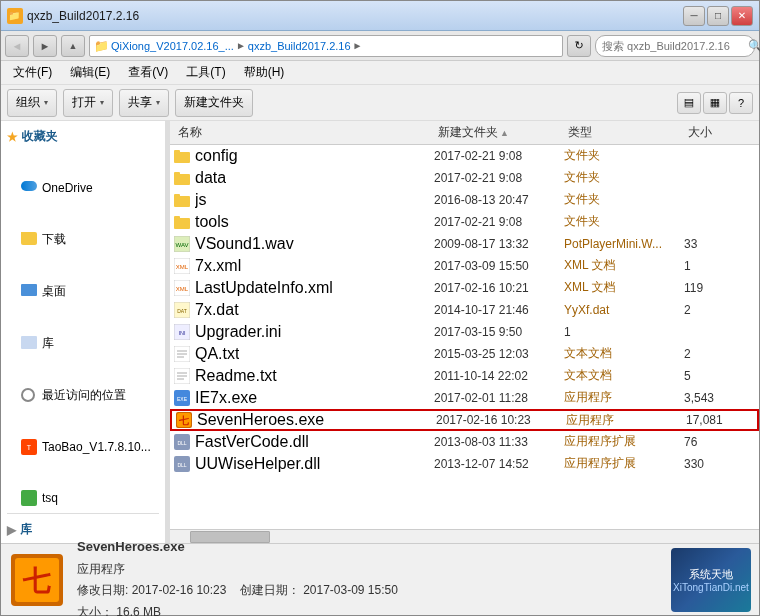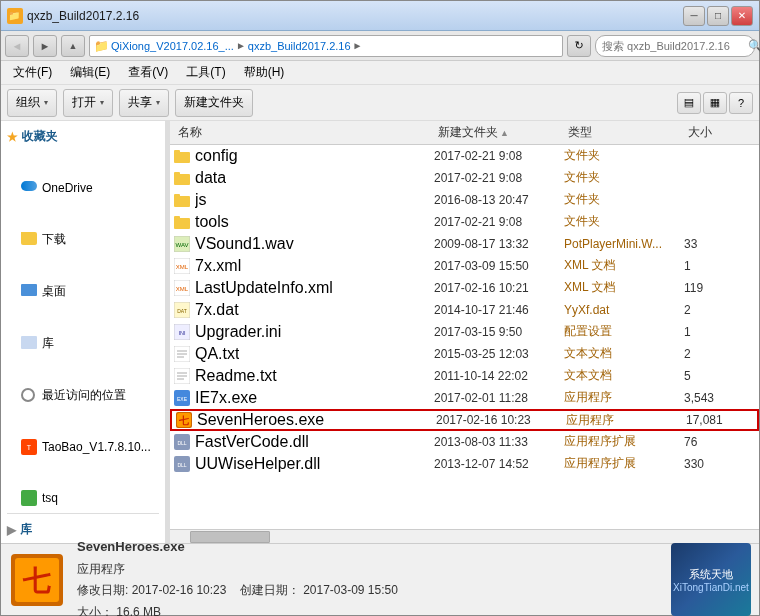--- a/index.html
+++ b/index.html
@@ -405,21 +405,21 @@
       font-size: 12px;
       color: #333;
       line-height: 1.8;
     }
     .status-info .file-title {
       font-size: 13px;
       font-weight: bold;
     }
     .watermark {
       width: 80px;
-      height: 73px;
+      height: 64px;
       background: linear-gradient(135deg, #1a3a6a 0%, #2a5a9a 50%, #1a7a9a 100%);
       border-radius: 4px;
       display: flex;
       align-items: center;
       justify-content: center;
       position: relative;
       overflow: hidden;
     }
     .watermark-text {
       color: white;
@@ -841,21 +841,20 @@
             <div class="file-name-cell">
               <span style="flex-shrink: 0; display: inline-flex; align-items: center;">
                 <svg width="16" height="16" viewBox="0 0 16 16">
                   <rect x="0" y="0" width="16" height="16" rx="1" fill="#eeeeff" stroke="#aaa" stroke-width="0.5"></rect>
                   <text x="8" y="11" font-size="5.5" text-anchor="middle" fill="#333399">INI</text>
                 </svg>
               </span>
               <span class="file-name-text">Upgrader.ini</span>
             </div>
             <div class="file-date">2017-03-15 9:50</div>
-            <div class="file-type">配置设置</div>
             <div class="file-size">1</div>
           </div>
           <div class="file-row">
             <div class="file-name-cell">
               <span style="flex-shrink: 0; display: inline-flex; align-items: center;">
                 <svg width="16" height="16" viewBox="0 0 16 16">
                   <rect x="0" y="0" width="16" height="16" rx="1" fill="white" stroke="#aaa" stroke-width="0.5"></rect>
                   <line x1="3" y1="5" x2="13" y2="5" stroke="#aaa" stroke-width="1"></line>
                   <line x1="3" y1="8" x2="13" y2="8" stroke="#aaa" stroke-width="1"></line>
                   <line x1="3" y1="11" x2="10" y2="11" stroke="#aaa" stroke-width="1"></line>

